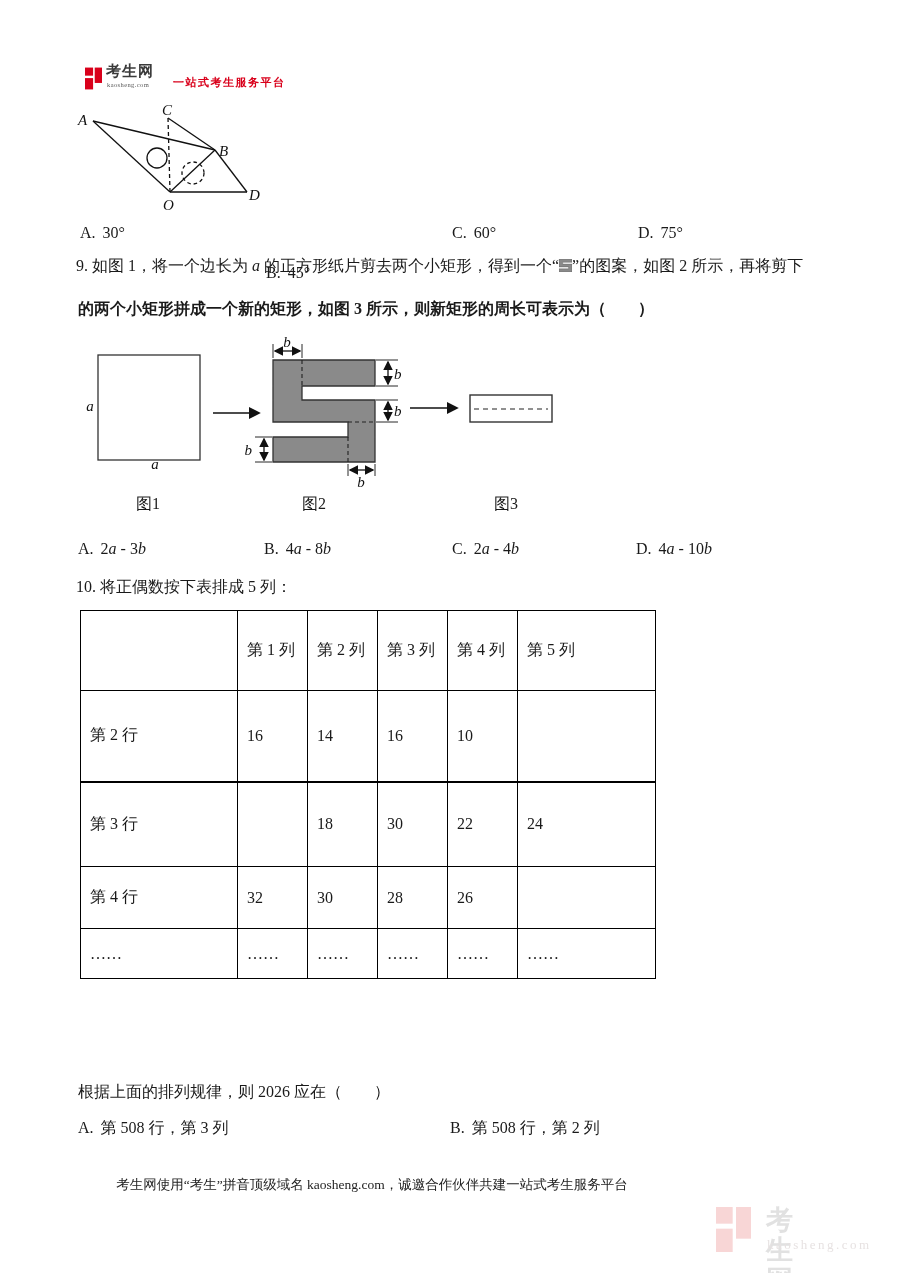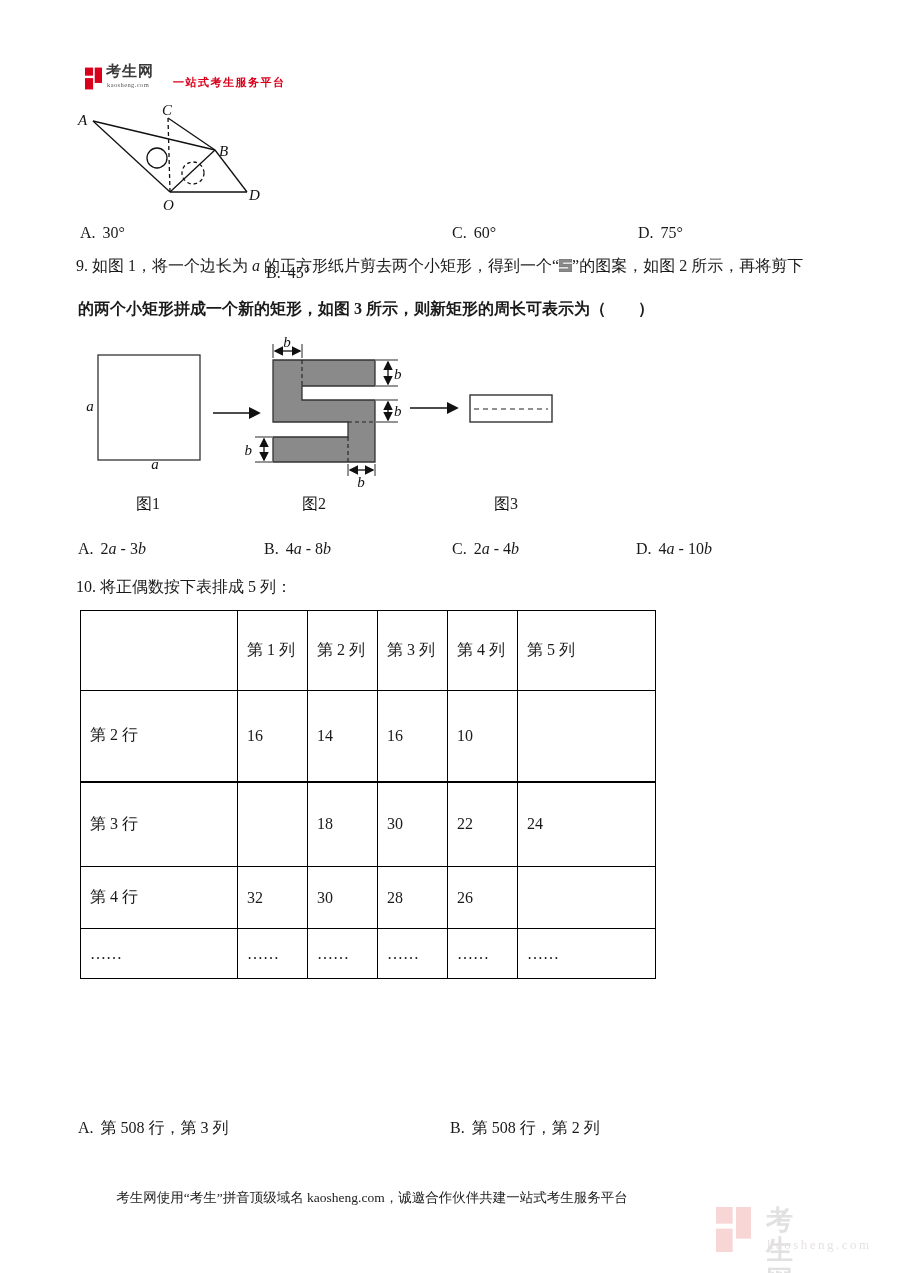--- a/index.html
+++ b/index.html
@@ -16,21 +16,21 @@
   
   table.grid{border-collapse:collapse;table-layout:fixed;}
   table.grid td{border:1px solid #000;font-size:16px;padding:0 0 0 9px;vertical-align:middle;
                 overflow:hidden;white-space:nowrap;}
   tr.thickb td{border-bottom-width:2px;}
   
   svg text{font-family:"Liberation Serif","DejaVu Serif",serif;font-style:italic;
            font-size:15px;fill:#111;}
   
   .footer{position:absolute;left:0;top:1176px;width:744px;text-align:center;
-          font-size:13.5px;color:#222;margin-top:13px;}
+          font-size:13.5px;color:#222;}
   .wm-brand{font-size:27px;font-weight:bold;color:#e1e1e1;letter-spacing:7px;line-height:30px;}
   .wm-domain{font-size:13px;color:#e7e2e2;letter-spacing:2.5px;line-height:14px;}
   i{font-style:italic;}
 </style>
 </head>
 <body>
 
 <div class="page">
 
   <div class="abs" style="left:85px;top:67px;">
@@ -200,20 +200,21 @@
       <td>……</td>
       <td>……</td>
       <td>……</td>
       <td>……</td>
       <td>……</td>
       <td>……</td>
     </tr>
   </tbody>
     </table>
 
+  <div class="abs textline" style="left:78px;top:1082px;">根据上面的排列规律，则 2026 应在（　　）</div>
 
   <div class="choice" style="left:78px;top:1118px;">
     <span>A.</span><span class="ctext">第 508 行，第 3 列</span>
   </div>
   <div class="choice" style="left:450px;top:1118px;">
     <span>B.</span><span class="ctext">第 508 行，第 2 列</span>
   </div>
 
   <div class="footer">考生网使用“考生”拼音顶级域名 kaosheng.com，诚邀合作伙伴共建一站式考生服务平台</div>
 

